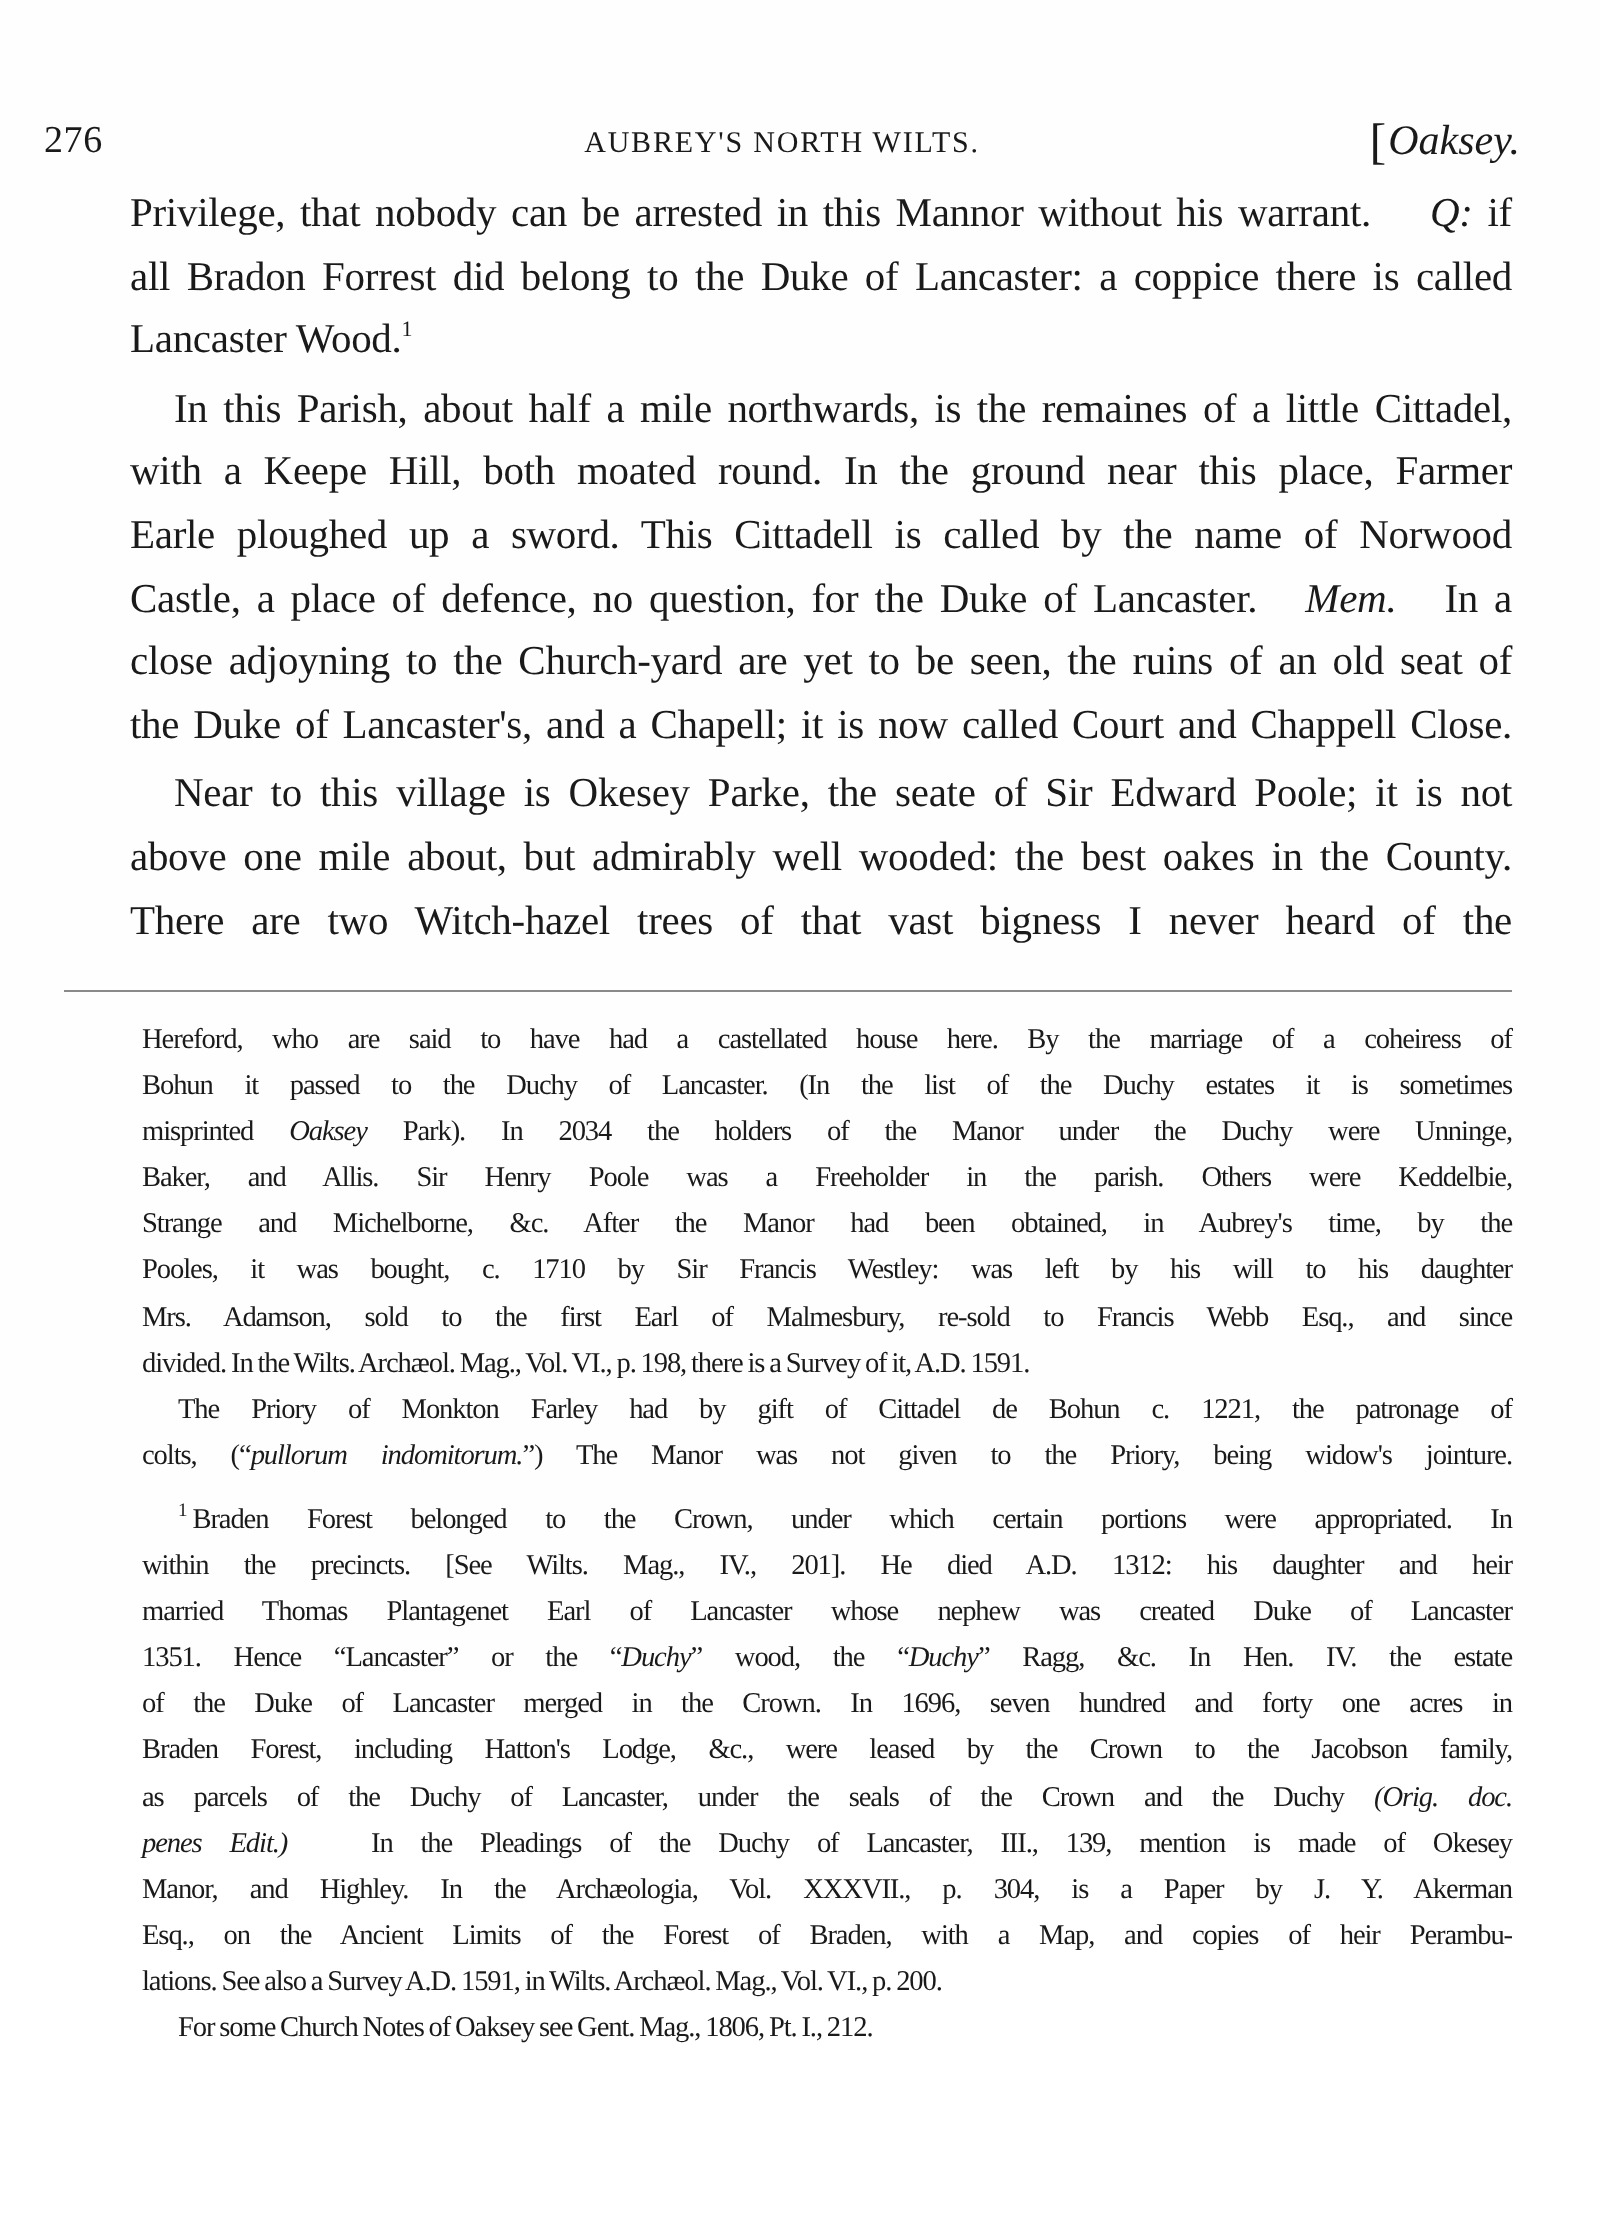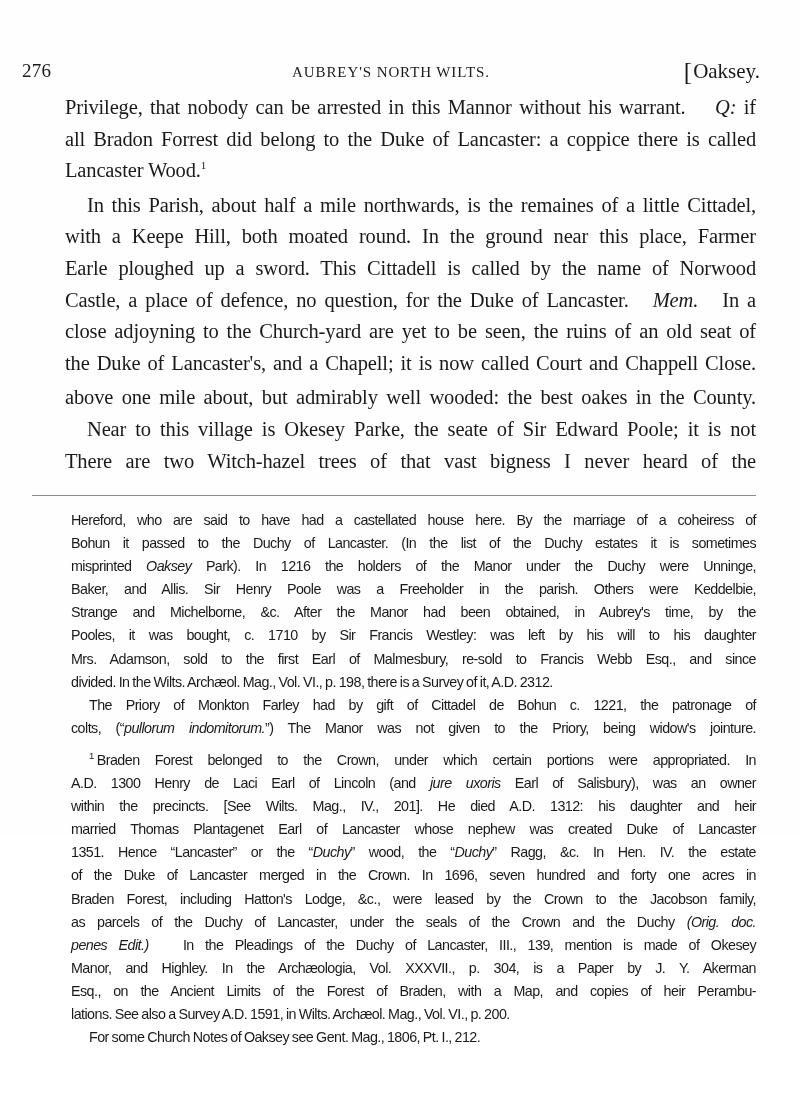--- a/index.html
+++ b/index.html
@@ -57,20 +57,21 @@
     font-family: "Liberation Serif", serif;
     font-size: 21px;
   }
   .section-tag .bracket {
     font-size: 25px;
     font-weight: 300;
     vertical-align: -2px;
     margin-right: 1px;
   }
   .section-tag .tag-text {
+    font-style: italic;
   }
 
   
   .body-text {
     position: absolute;
     left: 26px;
     width: 730px;
     top: 92px;
   }
   .line {
@@ -112,21 +113,21 @@
     border-top: 1px solid #8a8a8a;
   }
 
   .notes {
     position: absolute;
     left: 32px;
     width: 724px;
     top: 509px;
   }
   .notes .line {
-    font-family: Liberation Sans, sans-serif;
+    font-family: Liberation Serif, serif;
     font-size: 14.3px;
     height: 23.1px;
     line-height: 23.1px;
     letter-spacing: -0.55px;
     word-spacing: -0.6px;
   }
   .notes .line.indent { padding-left: 18px; }
   .note-gap { height: 9px; }
   .notes sup.fn {
     font-size: 9.5px;
@@ -160,47 +161,46 @@
       <span class="line indent">In this Parish, about half a mile northwards, is the remaines of a little Cittadel,</span>
       <span class="line">with a Keepe Hill, both moated round.  In the ground near this place, Farmer</span>
       <span class="line">Earle ploughed up a sword.  This Cittadell is called by the name of Norwood</span>
       <span class="line"><span>Castle, a place of defence, no question, for the Duke of Lancaster.</span> &nbsp; <span class="it">Mem.</span> &nbsp; <span>In a</span></span>
       <span class="line">close adjoyning to the Church-yard are yet to be seen, the ruins of an old seat of</span>
       <span class="line">the Duke of Lancaster's, and a Chapell; it is now called Court and Chappell Close.</span>
     </div>
     <div class="para-gap-main"></div>
 
     <div>
+      <span class="line indent">Near to this village is Okesey Parke, the seate of Sir Edward Poole; it is not</span>
       <span class="line">above one mile about, but admirably well wooded: the best oakes in the County.</span>
-      <span class="line indent">Near to this village is Okesey Parke, the seate of Sir Edward Poole; it is not</span>
       <span class="line">There are two Witch-hazel trees of that vast bigness I never heard of the</span>
     </div>
   </div>
 
   <div class="rule"></div>
 
   <div class="notes">
     <div>
       <span class="line">Hereford, who are said to have had a castellated house here.  By the marriage of a coheiress of</span>
       <span class="line">Bohun it passed to the Duchy of Lancaster.  (In the list of the Duchy estates it is sometimes</span>
-      <span class="line"><span>misprinted</span> <span class="it">Oaksey</span> <span>Park).  In 1216 the holders of the Manor under the Duchy were Unninge,</span></span>
+      <span class="line"><span>misprinted</span> <span class="it">Oaksey</span> <span>Park).  In 2034 the holders of the Manor under the Duchy were Unninge,</span></span>
       <span class="line">Baker, and Allis.  Sir Henry Poole was a Freeholder in the parish.  Others were Keddelbie,</span>
       <span class="line">Strange and Michelborne, &amp;c.  After the Manor had been obtained, in Aubrey's time, by the</span>
       <span class="line">Pooles, it was bought, c. 1710 by Sir Francis Westley: was left by his will to his daughter</span>
       <span class="line">Mrs. Adamson, sold to the first Earl of Malmesbury, re-sold to Francis Webb Esq., and since</span>
-      <span class="line last">divided.  In the Wilts. Archæol. Mag., Vol. VI., p. 198, there is a Survey of it, A.D. 2312.</span>
+      <span class="line last">divided.  In the Wilts. Archæol. Mag., Vol. VI., p. 198, there is a Survey of it, A.D. 1591.</span>
     </div>
     <div>
       <span class="line indent">The Priory of Monkton Farley had by gift of Cittadel de Bohun c. 1221, the patronage of</span>
       <span class="line"><span>colts, (“</span><span class="it">pullorum indomitorum.</span><span>”)  The Manor was not given to the Priory, being widow's jointure.</span></span>
     </div>
     <div class="note-gap"></div>
     <div>
       <span class="line indent"><sup class="fn">1</sup><span>Braden Forest belonged to the Crown, under which certain portions were appropriated.  In</span></span>
-      <span class="line"><span>A.D. 1300 Henry de Laci Earl of Lincoln (and</span> <span class="it">jure uxoris</span> <span>Earl of Salisbury), was an owner</span></span>
       <span class="line">within the precincts.  [See Wilts. Mag., IV., 201].  He died A.D. 1312: his daughter and heir</span>
       <span class="line">married Thomas Plantagenet Earl of Lancaster whose nephew was created Duke of Lancaster</span>
       <span class="line"><span>1351.  Hence “Lancaster” or the “</span><span class="it">Duchy</span><span>” wood, the “</span><span class="it">Duchy</span><span>” Ragg, &amp;c.  In Hen. IV. the estate</span></span>
       <span class="line">of the Duke of Lancaster merged in the Crown.  In 1696, seven hundred and forty one acres in</span>
       <span class="line">Braden Forest, including Hatton's Lodge, &amp;c., were leased by the Crown to the Jacobson family,</span>
       <span class="line"><span>as parcels of the Duchy of Lancaster, under the seals of the Crown and the Duchy</span> <span class="it">(Orig. doc.</span></span>
       <span class="line"><span class="it">penes Edit.)</span> &nbsp; <span>In the Pleadings of the Duchy of Lancaster, III., 139, mention is made of Okesey</span></span>
       <span class="line">Manor, and Highley.  In the Archæologia, Vol. XXXVII., p. 304, is a Paper by J. Y. Akerman</span>
       <span class="line">Esq., on the Ancient Limits of the Forest of Braden, with a Map, and copies of heir Perambu-</span>
       <span class="line last">lations.  See also a Survey A.D. 1591, in Wilts. Archæol. Mag., Vol. VI., p. 200.</span>

